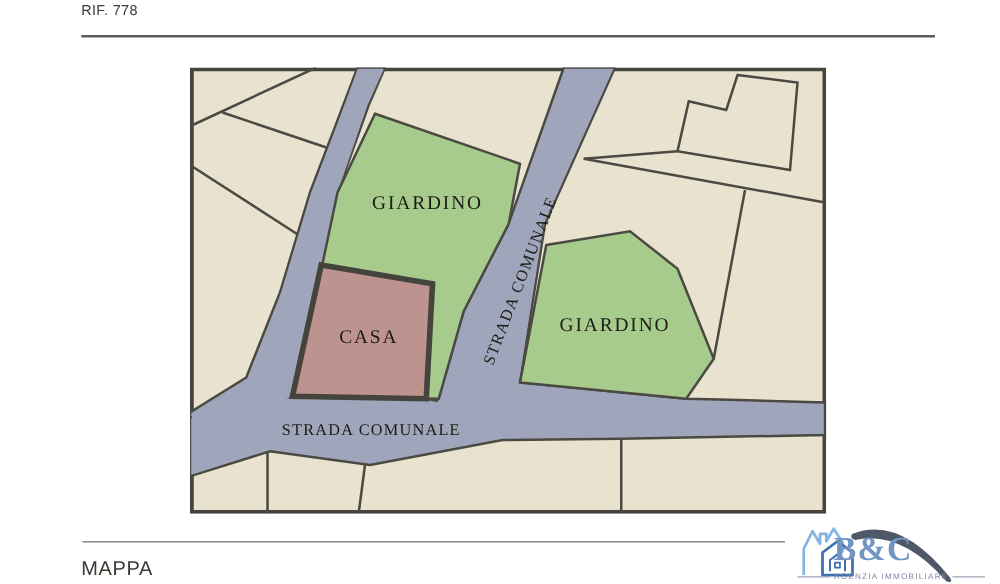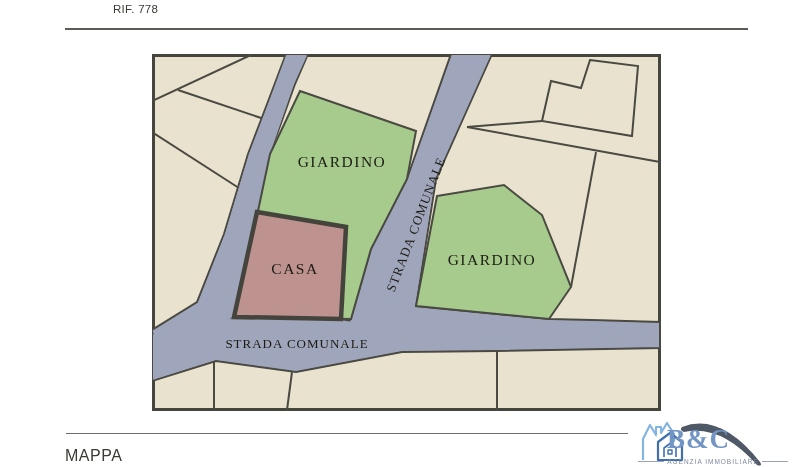--- a/index.html
+++ b/index.html
@@ -1,19 +1,19 @@
 <!DOCTYPE html>
 <html><head>
 <meta charset="utf-8">
 <style>
   html,body{margin:0;padding:0;}
   body{width:800px;height:467px;background:#ffffff;font-family:"Liberation Sans",sans-serif;}
   .page{position:relative;width:800px;height:467px;overflow:hidden;background:#fff;}
 
-  .ref-label{position:absolute;left:65px;top:3px;font-size:11.5px;color:#3b3b33;letter-spacing:.3px;margin-left:48px;}
+  .ref-label{position:absolute;left:65px;top:3px;font-size:11.5px;color:#3b3b33;letter-spacing:.3px;}
   .top-rule{position:absolute;left:65px;top:28px;width:683px;height:0;border-top:2px solid #5d5d58;}
   .bottom-rule{position:absolute;left:66px;top:433px;width:562px;height:0;border-top:1px solid #6f6f6a;}
   .footer-label{position:absolute;left:65px;top:447px;font-size:16px;color:#3b3b33;letter-spacing:.5px;}
 
   .map-wrap{position:absolute;left:152px;top:54px;width:509px;height:444px;}
   .map-wrap svg{display:block;}
   text.map-label{font-family:"Liberation Serif","DejaVu Serif",serif;fill:#1c1c14;}
   .lbl-big{font-size:15.5px;letter-spacing:1.5px;}
   .lbl-road{font-size:13px;letter-spacing:1px;}
 

